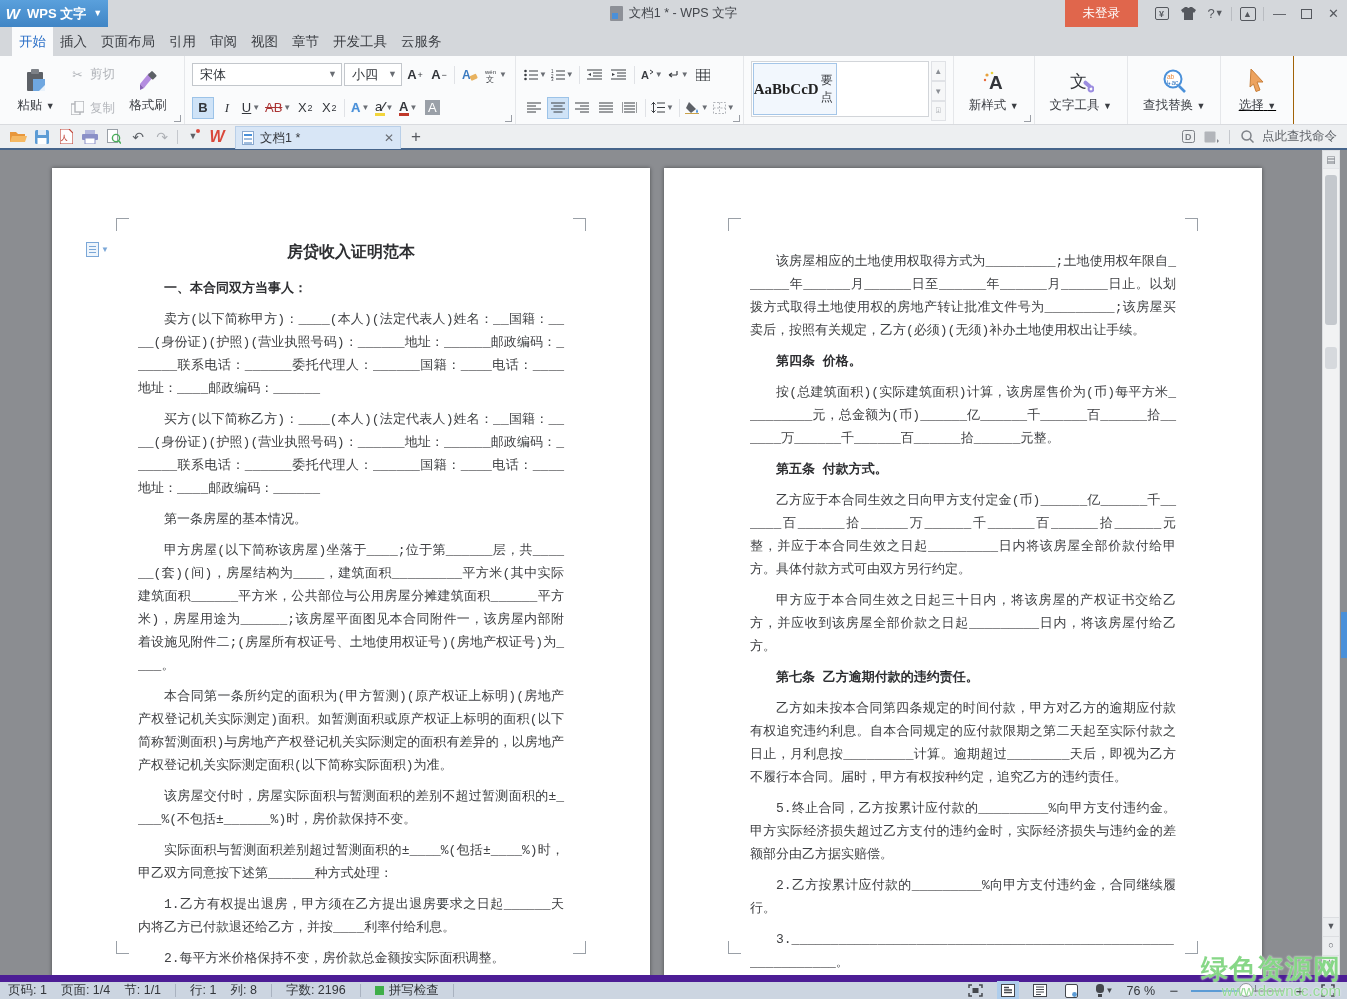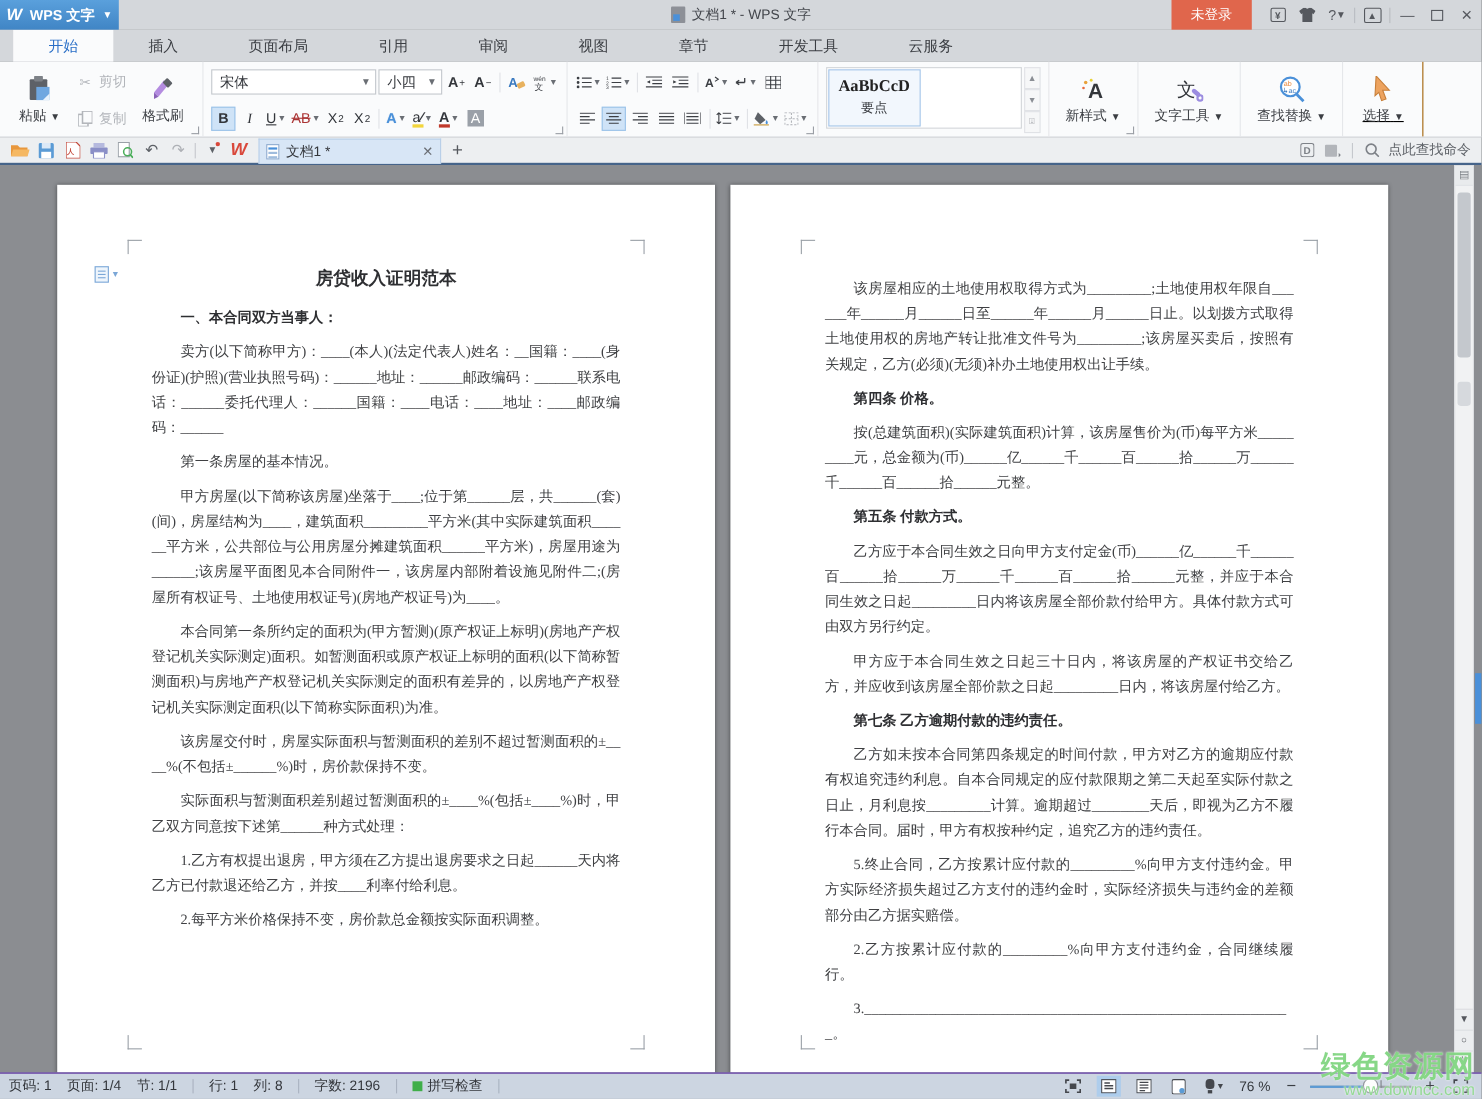--- a/index.html
+++ b/index.html
@@ -21,21 +21,21 @@
   .tb-ic { width:27px; height:27px; display:flex; align-items:center; justify-content:center; color:#55585e; font-size:13px; }
   .tb-sep { width:1px; height:14px; background:#b9bcc1; margin:0 2px; }
   .yen-box { width:14px; height:13px; border:1.5px solid #55585e; border-radius:2px; font-size:9px; font-weight:bold;
              display:flex; align-items:center; justify-content:center; }
   .fold-box { width:16px; height:14px; border:1.5px solid #55585e; border-radius:2px; font-size:9px;
               display:flex; align-items:center; justify-content:center; }
   .max-box { width:11px; height:10px; border:1.5px solid #55585e; }
 
   
   .tabrow { height:29px; background:#d4d7db; display:flex; align-items:stretch; padding-left:12px; position:relative; z-index:29;}
-  .rtab { padding:0 32px; font-size:13.5px; color:#3b3e43; display:flex; align-items:center; cursor:default; }
+  .rtab { padding:0 7px; font-size:13.5px; color:#3b3e43; display:flex; align-items:center; cursor:default; }
   .rtab.active { background:#fafbfc; color:#2a6fc7; }
 
   
   .ribbon { height:69px; background:#fafbfc; border-bottom:1px solid #d9dbdf; display:flex; align-items:stretch; position:relative; z-index:28; }
   .rgroup { position:relative; border-right:1px solid #e5e7ea; padding:5px 7px 3px 7px; display:flex; }
   .launcher { position:absolute; right:3px; bottom:2px; width:7px; height:7px; border-right:1px solid #9a9ea5; border-bottom:1px solid #9a9ea5; }
   .bigbtn { display:flex; flex-direction:column; align-items:center; justify-content:center; gap:3px; padding:2px 8px; min-width:58px; }
   .bigbtn .blabel { font-size:12.5px; color:#3b3e43; white-space:nowrap; }
   .col2 { display:flex; flex-direction:column; justify-content:space-between; padding:2px 0; }
   .smallbtn { display:flex; align-items:center; gap:4px; font-size:12.5px; color:#b2b5ba; height:22px; padding:0 4px; }
@@ -47,21 +47,21 @@
   .sb { height:22px; min-width:22px; display:inline-flex; align-items:center; justify-content:center; font-size:13px;
         color:#33363b; border:1px solid transparent; gap:1px; }
   .sb.active { background:#cfe3f7; border-color:#9cc3e8; }
   .sb .caret { font-size:8px; color:#6a6e74; }
   .vline { width:1px; height:18px; background:#e0e2e6; margin:0 2px; }
   sup,sub { font-size:9px; }
 
   
   .gallery { display:flex; }
   .gal-box { width:178px; height:56px; border:1px solid #d2d5d9; background:#fff; display:flex; padding:1px; }
-  .chip { width:84px; height:52px; border:1px solid #a5c6e8; background:#f2f7fd; display:flex; flex-direction:column;
+  .chip { width:84px; height:52px; border:1px solid #a5c6e8; background:#f2f7fd; display:flex; flex-direction:row;
           align-items:center; justify-content:center; gap:2px; }
   .chip .prev { font-family:"Liberation Serif","DejaVu Serif",serif; font-weight:bold; font-size:15px; color:#222; }
   .chip .cname { font-size:12px; color:#3b3e43; }
   .gal-scroll { width:15px; display:flex; flex-direction:column; margin-left:2px; }
   .gal-scroll span { flex:1; display:flex; align-items:center; justify-content:center; font-size:8px; color:#8a8e94; border:1px solid #e0e2e6; background:#f6f7f8; }
 
   
   .ic16 { width:17px; height:17px; display:inline-flex; align-items:center; justify-content:center; }
   .ic24 { width:26px; height:26px; display:inline-flex; align-items:center; justify-content:center; }
 
@@ -77,21 +77,21 @@
   .newtab { font-size:17px; color:#55585e; padding:0 10px; }
   .tb-find { margin-left:auto; display:flex; align-items:center; gap:6px; padding-right:10px; font-size:12.5px; color:#5d6167; }
 
   
   .docarea { position:relative; height:825px; background:#8b8d91; overflow:hidden; z-index:1; }
   .page { position:absolute; top:18px; width:598px; height:880px; background:#fff; box-shadow:0 0 4px rgba(0,0,0,.45);
           padding:74px 86px 0 86px; }
   .page1 { left:52px; }
   .page2 { left:664px; }
   .blk { font-size:13px; line-height:23px; color:#3f4043; text-align:justify; text-indent:2em; margin:8px 0;
-         font-family:Liberation Serif, serif; word-break:break-all; }
+         font-family:Liberation Mono, monospace; word-break:break-all; }
   .t-title { text-align:center; font-weight:bold; font-size:16px; text-indent:0; margin:0 0 12px 0; color:#2e2f32; }
   .t-heading { font-weight:bold; color:#2e2f32; }
   .mark { position:absolute; width:13px; height:13px; border-color:#9aa0a7; border-style:solid; border-width:0; }
   .m-tl { left:64px; top:50px; border-top-width:1px; border-left-width:1px; }
   .m-tr { right:64px; top:50px; border-top-width:1px; border-right-width:1px; }
   .m-bl { left:64px; top:773px; border-bottom-width:1px; border-left-width:1px; }
   .m-br { right:64px; top:773px; border-bottom-width:1px; border-right-width:1px; }
   .pg-tool { position:absolute; left:34px; top:74px; display:flex; align-items:center; gap:2px; color:#7ba7d7; font-size:8px; }
   .pg-tool .pt-ico { width:13px; height:15px; border:1px solid #7ba7d7; background:#eef5fc; position:relative; }
   .pg-tool .pt-ico::after { content:""; position:absolute; left:2px; top:3px; width:7px; height:1px; background:#7ba7d7; box-shadow:0 3px 0 #7ba7d7,0 6px 0 #7ba7d7; }
@@ -99,21 +99,21 @@
   
   .vscroll { position:absolute; right:7px; top:0; bottom:0; width:18px; background:#f1f2f3; border:1px solid #dcdee1; }
   .vs-ruler { height:18px; display:flex; align-items:center; justify-content:center; color:#7d8187; font-size:10px; border-bottom:1px solid #e2e4e7; background:#e9ebed;}
   .vs-thumb { position:absolute; left:2px; right:2px; top:24px; height:150px; background:#c4c8cd; border-radius:3px; }
   .vs-handle { position:absolute; left:2px; right:2px; top:196px; height:22px; background:#d6d9dd; border-radius:3px; }
   .vs-bottom { position:absolute; left:0; right:0; bottom:0; display:flex; flex-direction:column; }
   .vs-btn { height:19px; display:flex; align-items:center; justify-content:center; font-size:9px; color:#55585e; background:#eceef0; border-top:1px solid #dcdee1; line-height:0.6;}
   .blue-strip { position:absolute; right:0; top:462px; width:6px; height:46px; background:#4a90d9; }
 
   
-  .statusbar { height:24px; background:#ccd5e1; border-top:1px solid #4c1d95; display:flex; align-items:center;
+  .statusbar { height:24px; background:#ccd5e1; border-top:7px solid #4c1d95; display:flex; align-items:center;
                padding:0 8px; font-size:12.5px; color:#33363b; position:relative; z-index:30; }
   .st-item { margin-right:14px; white-space:nowrap; }
   .st-sep { width:1px; height:13px; background:#a9b2c0; margin-right:14px; }
   .spell { display:flex; align-items:center; gap:5px; margin-right:14px; }
   .spell .dot { width:9px; height:9px; background:#3fae49; }
   .st-right { margin-left:auto; display:flex; align-items:center; gap:10px; }
   .view-ic { width:22px; height:19px; display:flex; align-items:center; justify-content:center; }
   .view-ic.active { background:#aecdec; }
   .zoom-val { font-size:12.5px; color:#33363b; margin:0 2px; }
   .zslider { width:92px; height:19px; position:relative; display:flex; align-items:center; }
@@ -549,20 +549,21 @@
     <div class="mark m-br"></div>
     <div class="pg-tool">
         <span class="pt-ico"></span>
         <span>▼</span>
       </div>
     <div>
 
     <div class="blk t-title">房贷收入证明范本</div>
         <div class="blk t-heading">一、本合同双方当事人：</div>
         <div class="blk t-para">卖方(以下简称甲方)：____(本人)(法定代表人)姓名：__国籍：____(身份证)(护照)(营业执照号码)：______地址：______邮政编码：______联系电话：______委托代理人：______国籍：____电话：____地址：____邮政编码：______</div>
+        <div class="blk t-para">买方(以下简称乙方)：____(本人)(法定代表人)姓名：__国籍：____(身份证)(护照)(营业执照号码)：______地址：______邮政编码：______联系电话：______委托代理人：______国籍：____电话：____地址：____邮政编码：______</div>
         <div class="blk t-para">第一条房屋的基本情况。</div>
         <div class="blk t-para">甲方房屋(以下简称该房屋)坐落于____;位于第______层，共______(套)(间)，房屋结构为____，建筑面积_________平方米(其中实际建筑面积______平方米，公共部位与公用房屋分摊建筑面积______平方米)，房屋用途为______;该房屋平面图见本合同附件一，该房屋内部附着设施见附件二;(房屋所有权证号、土地使用权证号)(房地产权证号)为____。</div>
         <div class="blk t-para">本合同第一条所约定的面积为(甲方暂测)(原产权证上标明)(房地产产权登记机关实际测定)面积。如暂测面积或原产权证上标明的面积(以下简称暂测面积)与房地产产权登记机关实际测定的面积有差异的，以房地产产权登记机关实际测定面积(以下简称实际面积)为准。</div>
         <div class="blk t-para">该房屋交付时，房屋实际面积与暂测面积的差别不超过暂测面积的±____%(不包括±______%)时，房价款保持不变。</div>
         <div class="blk t-para">实际面积与暂测面积差别超过暂测面积的±____%(包括±____%)时，甲乙双方同意按下述第______种方式处理：</div>
         <div class="blk t-para">1.乙方有权提出退房，甲方须在乙方提出退房要求之日起______天内将乙方已付款退还给乙方，并按____利率付给利息。</div>
         <div class="blk t-para">2.每平方米价格保持不变，房价款总金额按实际面积调整。</div>
       </div>
   </div>
 

